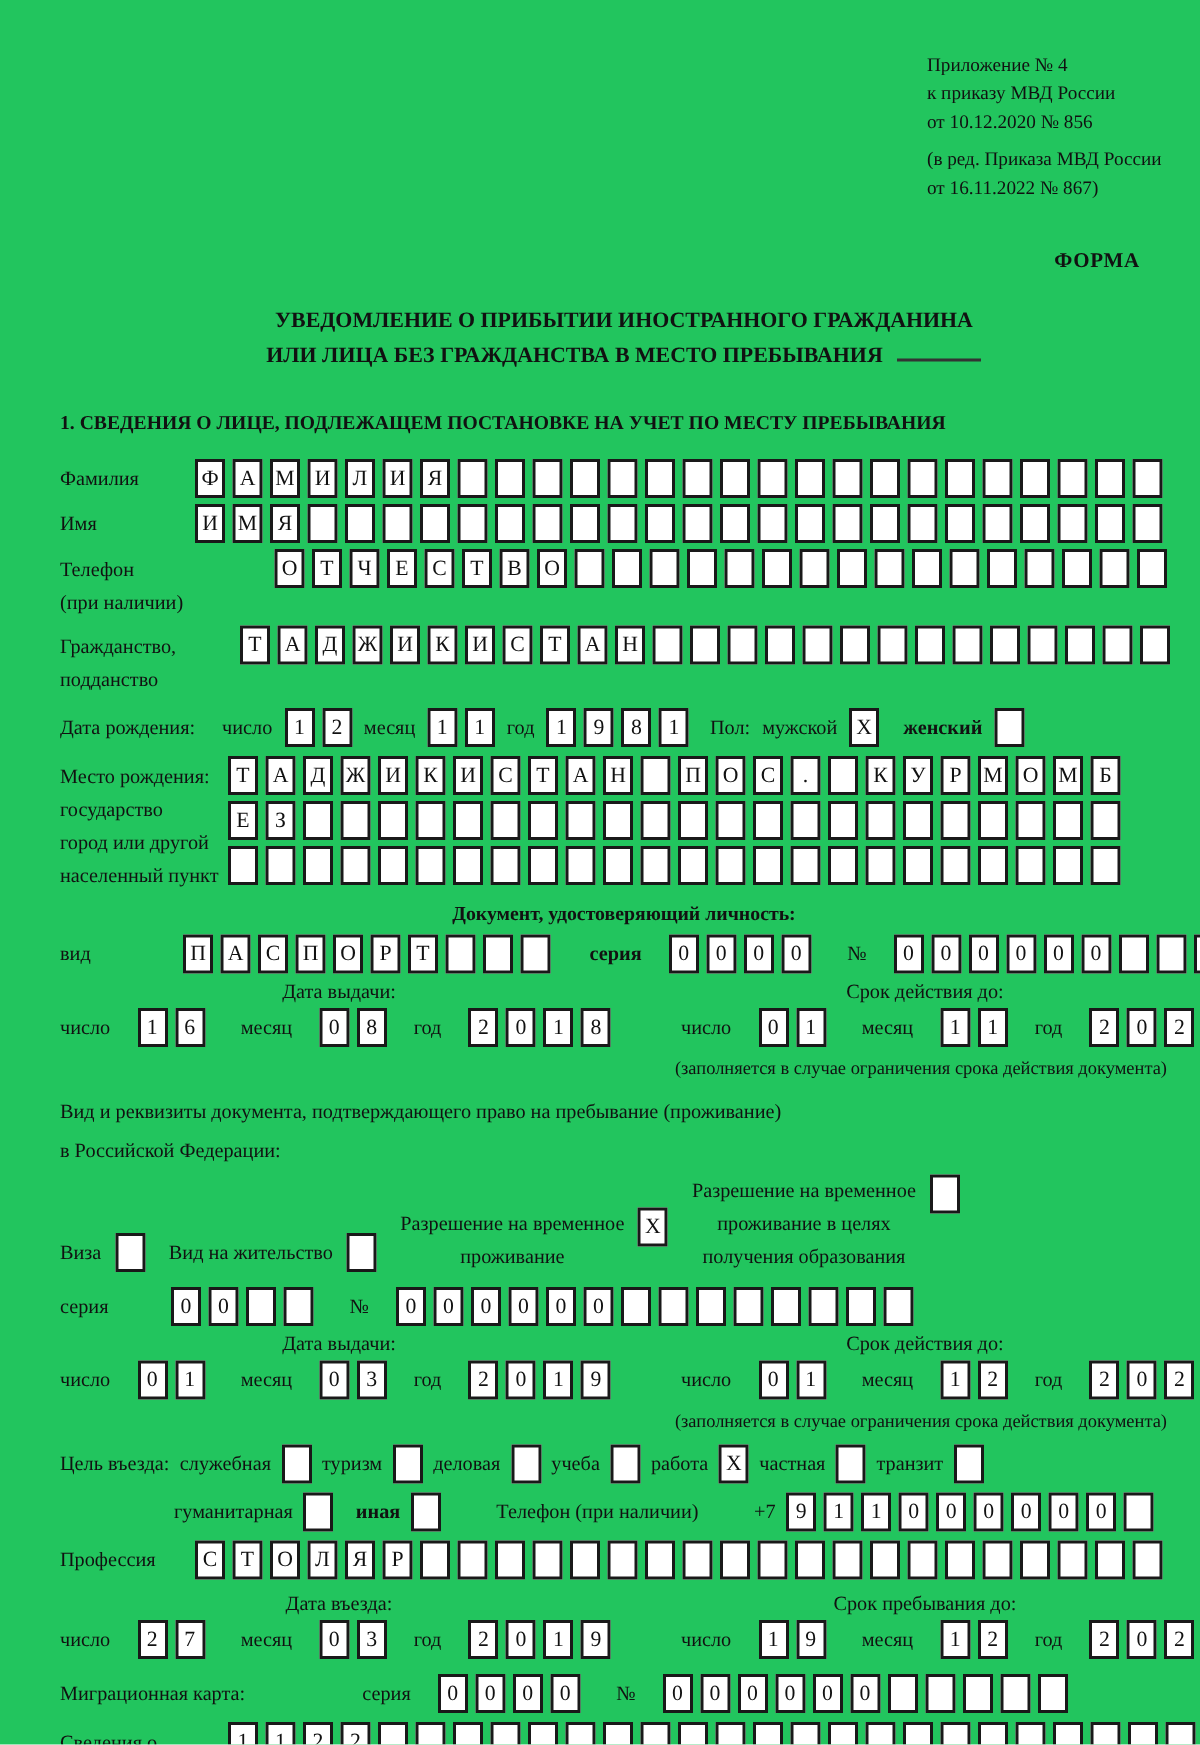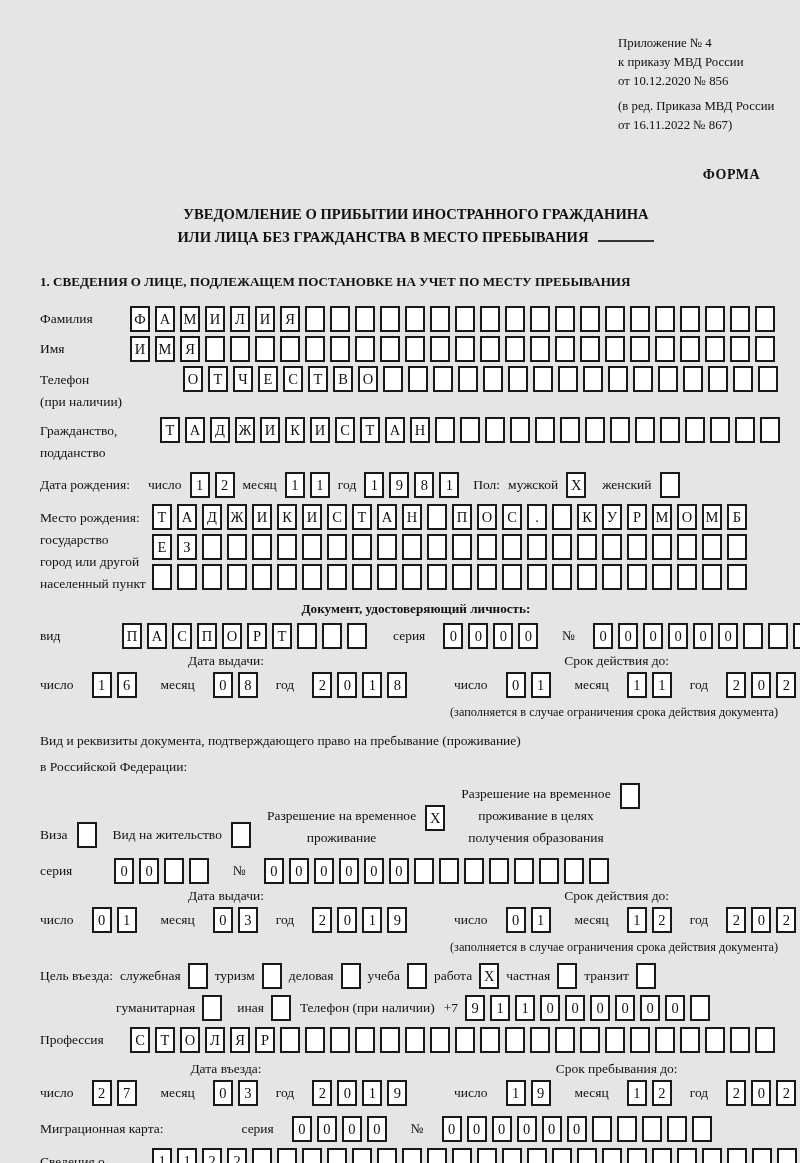--- a/index.html
+++ b/index.html
@@ -1,18 +1,18 @@
 <!DOCTYPE html>
 <html><head>
 <meta charset="utf-8">
 <style>
   html,body{margin:0;padding:0;background:#fff;}
   .page{
     width:800px;height:1163px;box-sizing:border-box;
-    padding:34px 8px 0 40px;background:#e5e5e5;color:#111;
+    padding:34px 8px 0 40px;background:#22c55e;color:#111;
     font-family:"Liberation Serif","DejaVu Serif",serif;
     overflow:hidden;position:relative;
   }
   .appendix{margin-left:578px;font-size:12.8px;line-height:1.5;}
   .amend{margin-top:5px;}
   .forma{font-weight:bold;font-size:14px;text-align:right;padding-right:32px;margin-top:32px;letter-spacing:.5px;}
   .title{font-weight:bold;font-size:14.6px;text-align:center;margin-top:20px;line-height:1.55;}
   .blank{display:inline-block;width:56px;border-bottom:2px solid #333;margin-left:10px;vertical-align:baseline;}
   .sec{font-weight:bold;font-size:13.1px;margin-top:26px;margin-bottom:16px;}
   .frow{display:flex;align-items:flex-start;margin-bottom:4px;}
@@ -22,21 +22,21 @@
     border:2px solid #191919;background:#fff;
     display:flex;align-items:center;justify-content:center;
     font-size:14.5px;line-height:1;
   }
   .lbl{font-size:13.5px;padding-top:5px;flex:0 0 auto;}
   .lbl2{font-size:13.5px;line-height:26px;flex:0 0 auto;white-space:nowrap;}
   .w90{width:90px;} .w120{width:120px;} .w143{width:143px;} .w110{width:112px;}
   .lblcol{flex:0 0 auto;font-size:13.5px;line-height:22px;padding-top:3px;}
   .rows>div{margin-bottom:4px;}
   .gap6{gap:18px;} .gap8{gap:8px;}
-  .ml6{margin-left:6px;} .ml8{margin-left:8px;} .ml10{margin-left:10px;} .ml14{margin-left:2px;}
+  .ml6{margin-left:6px;} .ml8{margin-left:8px;font-weight:bold;} .ml10{margin-left:10px;} .ml14{margin-left:30px;}
   .center-bold{font-weight:bold;font-size:13.2px;text-align:center;margin:6px 0 6px 0;}
   .twocol{display:flex;margin-top:4px;}
   .col-l{width:372px;flex:0 0 auto;}
   .col-r{flex:1;}
   .subhead{font-size:13.5px;text-align:center;margin-bottom:3px;}
   .note{font-size:12.3px;text-align:right;padding-right:14px;margin-top:3px;margin-bottom:8px;}
   .intro{font-size:13.5px;line-height:1.9;margin-top:6px;}
   .opts{display:flex;align-items:flex-end;gap:16px;margin-top:4px;margin-bottom:10px;}
   .opt{display:flex;align-items:flex-start;gap:9px;}
   .optlines{font-size:13.5px;line-height:1.6;text-align:center;}

